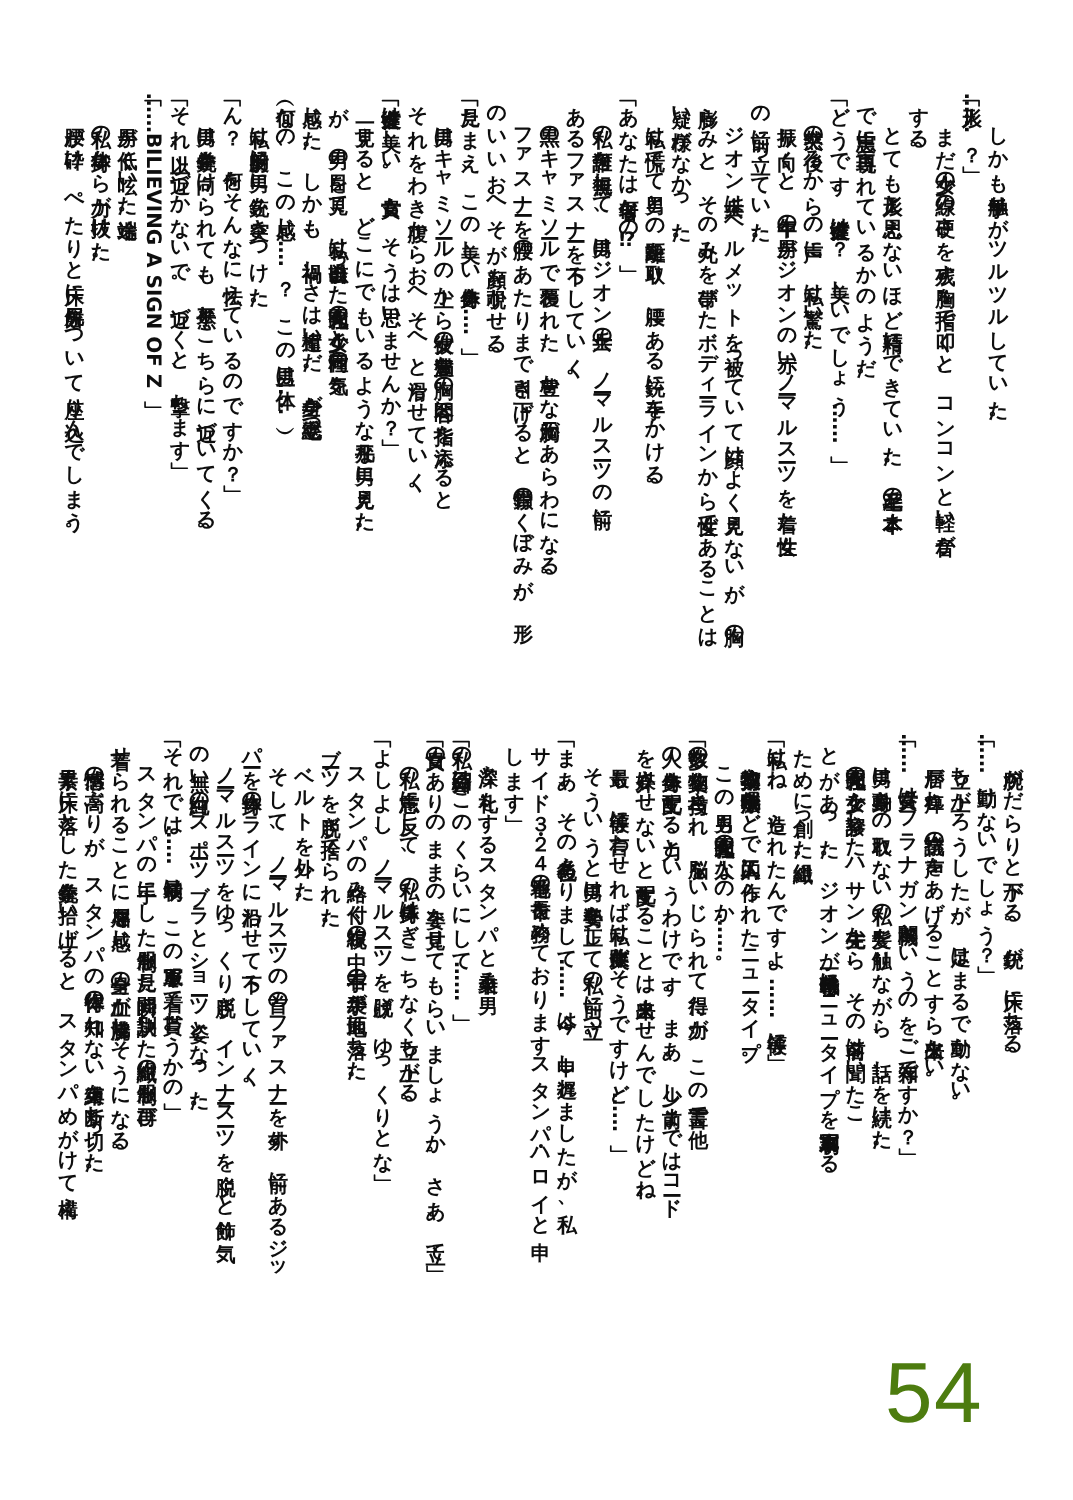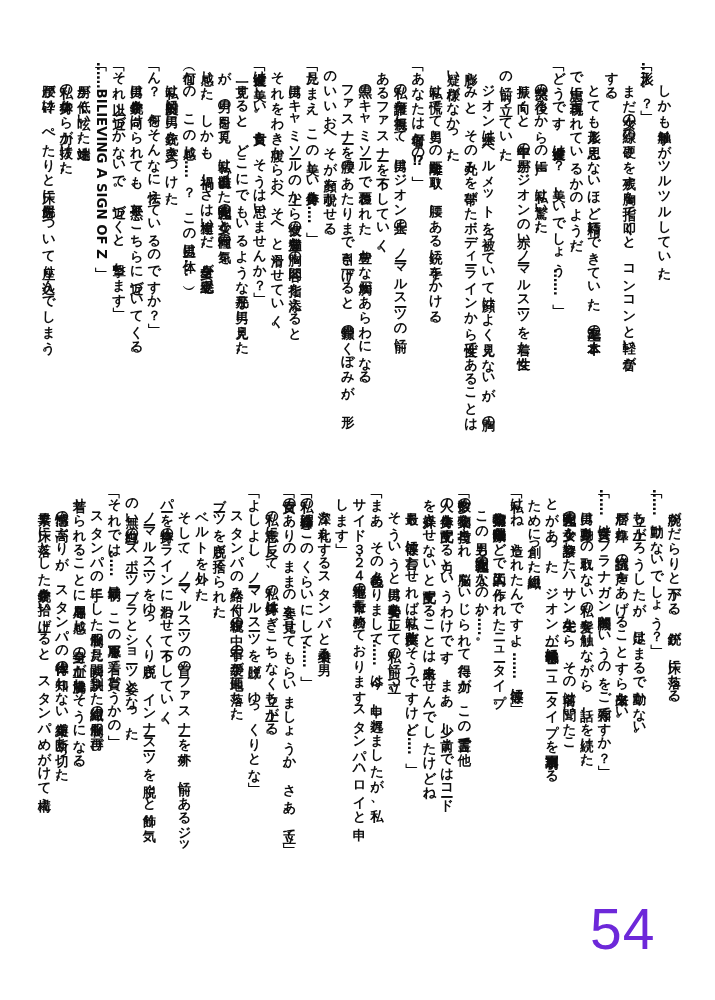--- a/index.html
+++ b/index.html
@@ -40,21 +40,21 @@
     height: 406px;
     line-height: 17.5px;
   }
   .page-number {
     position: absolute;
     top: 901px;
     left: 590px;
     font-family: "Liberation Sans", sans-serif;
     font-size: 57px;
     font-weight: 400;
-    color: #6d28d9;
+    color: #4d7c0f;
     line-height: 1;
     letter-spacing: 1px;
   }
 </style>
 </head>
 <body>
 
 <div class="page" style="background: rgb(255, 255, 255); color: rgb(14, 14, 14);">
 
   <section class="tblock tblock-top"><p>　しかも手触りがツルツルしていた。</p><p>「人形……？」</p><p>　まだ少女の線の硬さを残す胸を指で叩くと、コンコンと軽い音が</p><p>する。</p><p>　とても人形と思えないほど精巧にできていた。産毛の一本一本ま</p><p>で忠実に再現されているかのようだ。</p><p>「どうです、彼女達は？　美しいでしょう……」</p><p>　突然の後ろからの声に、私は驚いた。</p><p>　振り向くと、中年の男がジオンの赤いノーマルスーツを着た女性</p><p>の前に立っていた。</p><p>　ジオン兵士はヘルメットを被っていて顔はよく見えないが、胸の</p><p>膨らみと、その丸みを帯びたボディーラインから女性であることは</p><p>疑い様がなかった。</p><p>　私は慌てて男との距離を取り、腰にある銃に手をかける。</p><p>「あなたは何者なの⁉」</p><p>　私の誰何を無視して、男はジオン兵士の、ノーマルスーツの前に</p><p>あるファスナーを下ろしていく。</p><p>　黒のキャミソールで覆われた、豊かな胸元があらわになる。</p><p>　ファスナーを腰のあたりまで引き下げると、鎖骨のくぼみが、形</p><p>のいいおへそが顔を覗かせる。</p><p>「見たまえ、この美しい身体を……」</p><p>　男はキャミソールの上から彼女の豊満な胸の谷間に指を添えると</p><p>それをわき腹からおへそへと滑らせていく。</p><p>「彼女達は美しい。貴女も、そうは思いませんか？」</p><p>　一見すると、どこにでもいるような平凡な男に見えた。</p><p>が、男の目を見て、私は以前出会った強化人間の少女と同種の気を</p><p>感じた。しかも、禍禍しさは桁違いだ。全身が総毛立つ。</p><p>（何なの、この感じ……？　この男は一体……）</p><p>　私は反射的に男に銃を突きつけた。</p><p>「ん？　何をそんなに怯えているのですか？」</p><p>　男は拳銃を向けられても、平然とこちらに近づいてくる。</p><p>「それ以上、近づかないで。近づくと、撃ちます」</p><p>「……BILIEVING A SIGN OF Z」</p><p>　男が低く呟いた途端。</p><p>　私の身体から力が抜けた。</p><p>　腰が砕け、ぺたりと床に尻餅をついて座り込んでしまう。</p></section>

